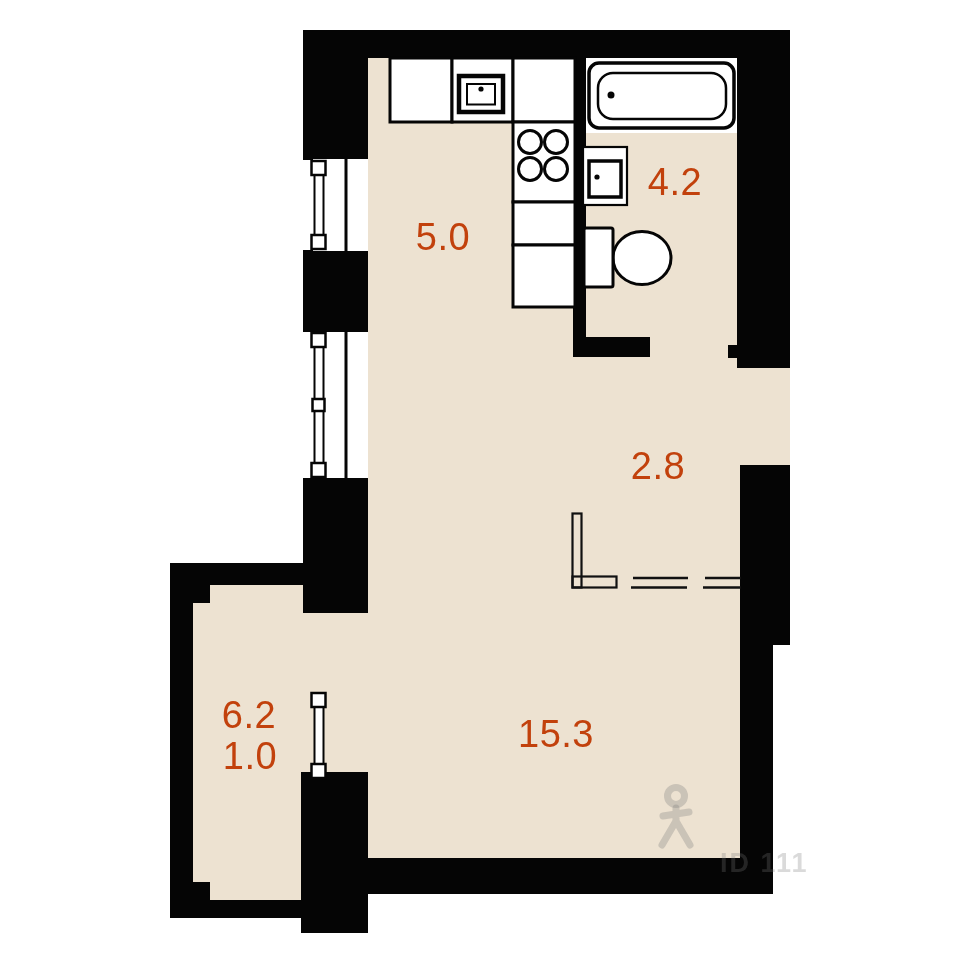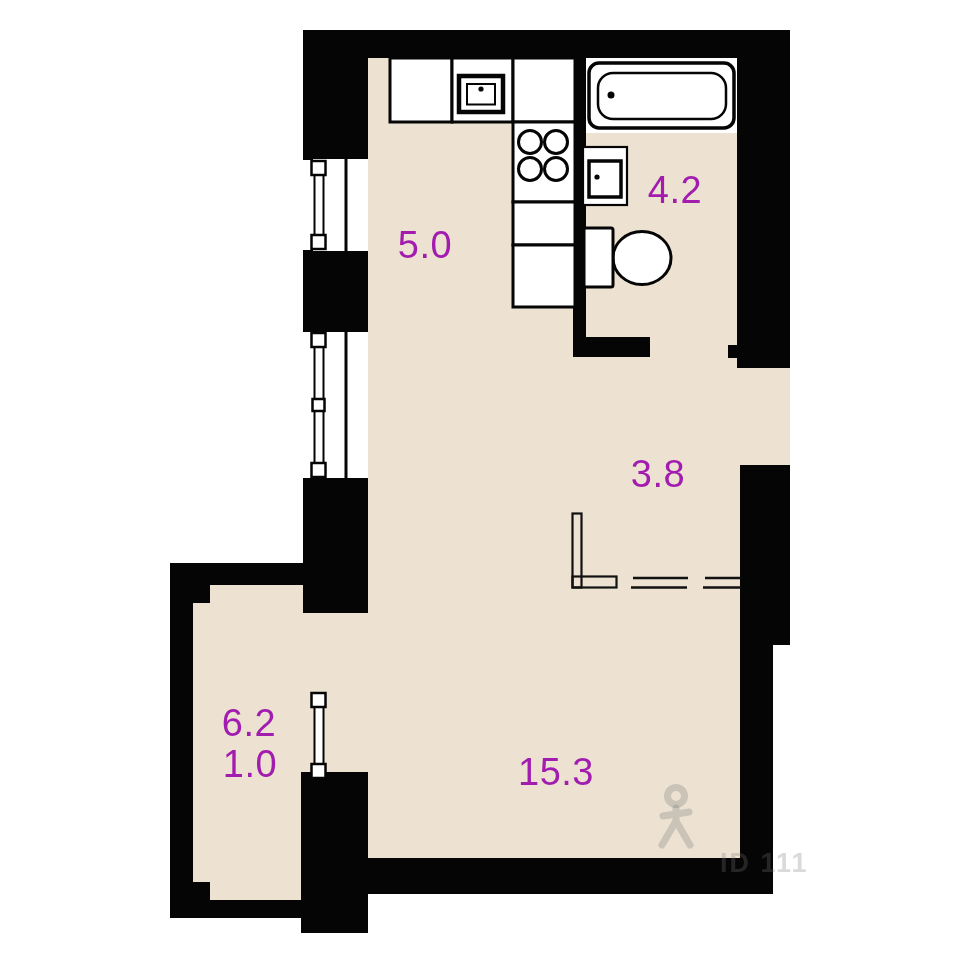--- a/index.html
+++ b/index.html
@@ -1,21 +1,21 @@
 <!DOCTYPE html>
 <html><head>
 <meta charset="utf-8">
 <style>
   html,body{margin:0;padding:0;background:#ffffff;}
   .stage{position:relative;width:960px;height:960px;background:#ffffff;overflow:hidden;
          font-family:"Liberation Sans",sans-serif;}
   .stage svg{position:absolute;left:0;top:0;}
   .room-label{position:absolute;transform:translate(-50%,-50%);
-              font-size:38px;font-weight:400;color:#a21caf;letter-spacing:0.5px;
-              white-space:nowrap;margin-top:8px;}
+              font-size:38px;font-weight:400;color:#c2410c;letter-spacing:0.5px;
+              white-space:nowrap;}
   .wm{position:absolute;color:rgba(123,123,123,0.28);font-weight:700;white-space:nowrap;}
   .wm-brand{font-size:47px;letter-spacing:1px;}
   .wm-id{font-size:27px;letter-spacing:2px;}
 </style>
 </head>
 <body>
 
 <div class="stage">
 
 <svg width="960" height="960" viewBox="0 0 960 960">
@@ -122,22 +122,22 @@
     <line x1="633" y1="578" x2="741" y2="578" stroke-dasharray="55 17"></line>
     <line x1="631" y1="587.5" x2="741" y2="587.5" stroke-dasharray="56 16"></line>
   </g>
 
   <g stroke="rgba(123,123,123,0.30)" fill="none" stroke-width="7" stroke-linecap="round">
     <circle cx="676" cy="796" r="8.5"></circle>
     <path d="M 676 808 L 676 821 M 676 821 L 662 845 M 676 821 L 690 845 M 663 816 L 689 812"></path>
   </g>
 </svg>
 
-  <div class="room-label" style="left:425px;top:237px;">5.0</div>
+  <div class="room-label" style="left:443px;top:237px;">5.0</div>
   <div class="room-label" style="left:675px;top:182px;">4.2</div>
-  <div class="room-label" style="left:658px;top:466px;">3.8</div>
-  <div class="room-label" style="left:556px;top:764px;">15.3</div>
+  <div class="room-label" style="left:658px;top:466px;">2.8</div>
+  <div class="room-label" style="left:556px;top:734px;">15.3</div>
   <div class="room-label" style="left:249px;top:715px;">6.2</div>
   <div class="room-label" style="left:250px;top:756px;text-align:right;">1.0</div>
 
   <div class="wm wm-id" style="left:684px;top:848px;margin-left:36px;">ID 111</div>
 
 </div>
 
 </body></html>

